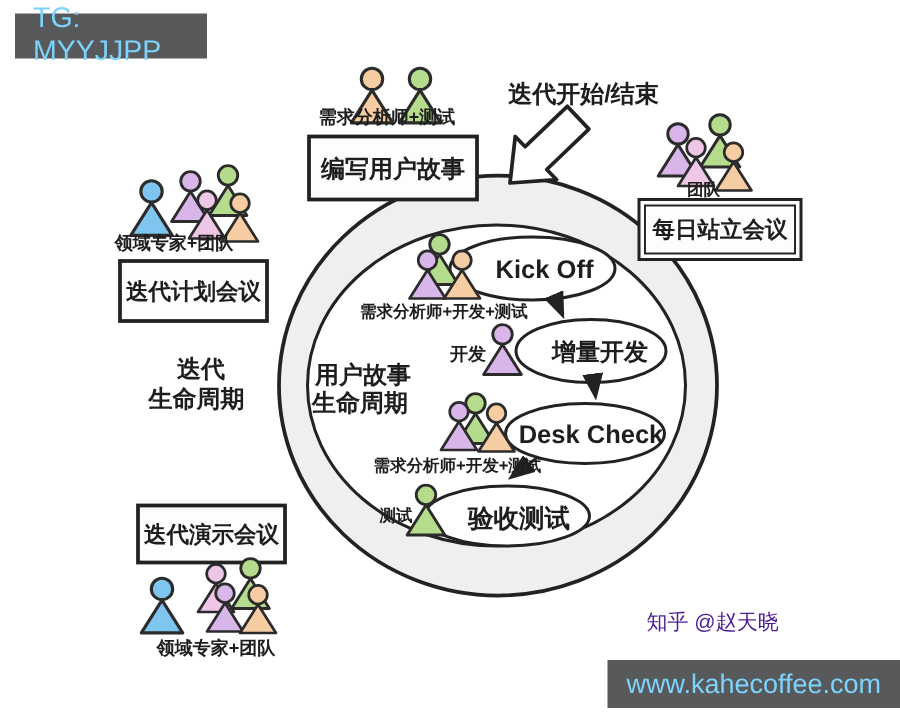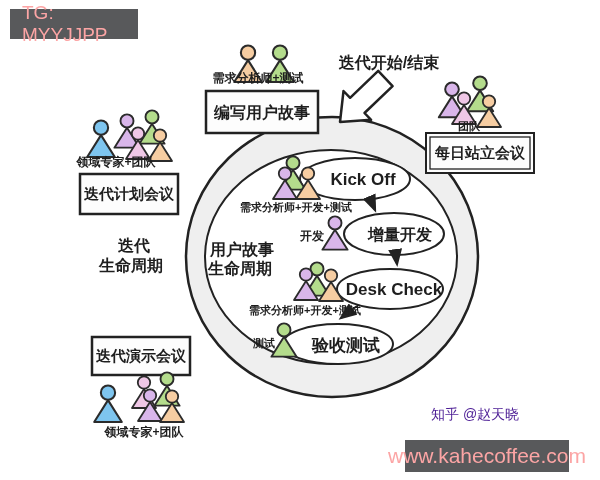--- a/index.html
+++ b/index.html
@@ -5,25 +5,25 @@
   html,body{margin:0;padding:0;background:#ffffff;}
   #stage{
     position:relative;width:600px;height:480px;background:#ffffff;overflow:hidden;
     font-family:"Liberation Sans","DejaVu Sans",sans-serif;
   }
   #diagram-svg{position:absolute;left:0;top:0;}
   text{font-family:"Liberation Sans","DejaVu Sans",sans-serif;fill:#1e1e1e;}
   .t-bold{font-weight:bold;}
   .t-step{font-weight:600;}
   .banner{
-    position:absolute;background:#58595b;color:#fca5a5;
+    position:absolute;background:#58595b;color:#7dd3fc;
     display:flex;align-items:center;box-sizing:border-box;
   }
   .banner-tg{left:10px;top:9px;width:128px;height:30px;font-size:19px;padding-left:12px;}
-  .banner-web{left:405px;top:440px;width:164px;height:32px;font-size:21px;justify-content:center;}
+  .banner-web{left:405px;top:440px;width:195px;height:32px;font-size:18px;justify-content:center;}
   .watermark{
     position:absolute;left:431px;top:406px;color:#4c1d95;font-size:14px;
   }
 </style>
 </head>
 <body>
 
 <div id="stage">
 
   <svg id="diagram-svg" width="600" height="480" viewBox="0 0 600 480">

